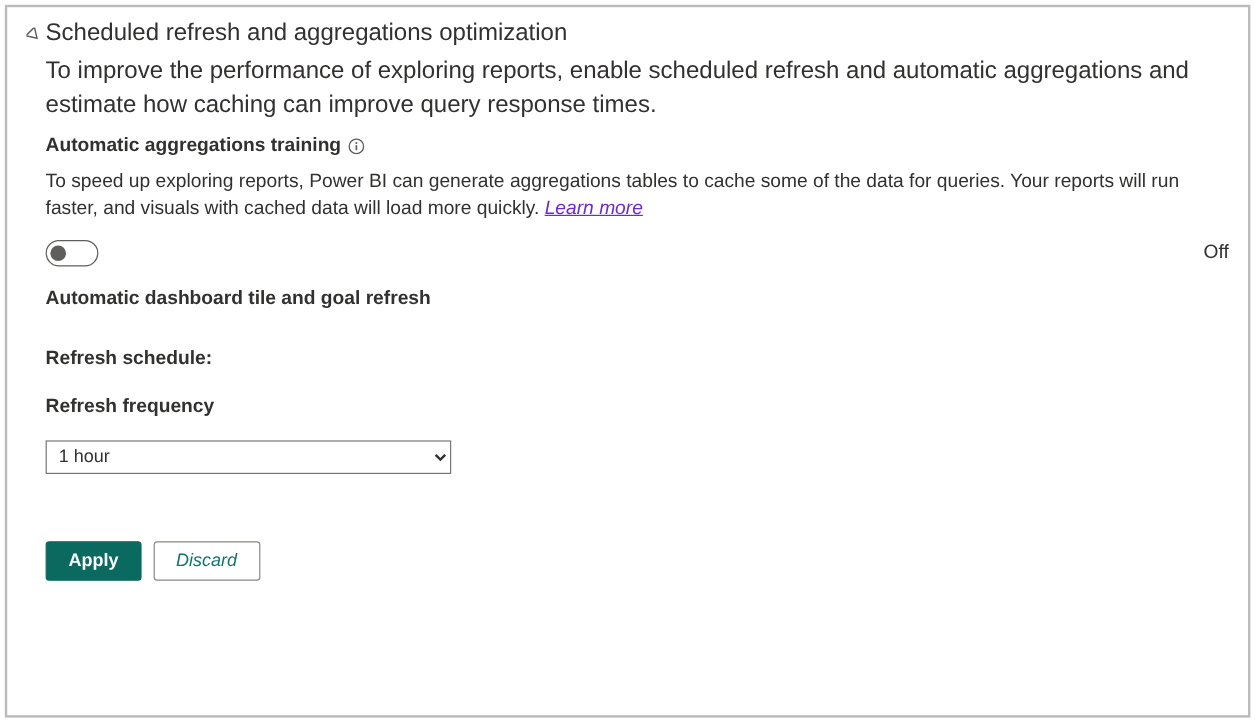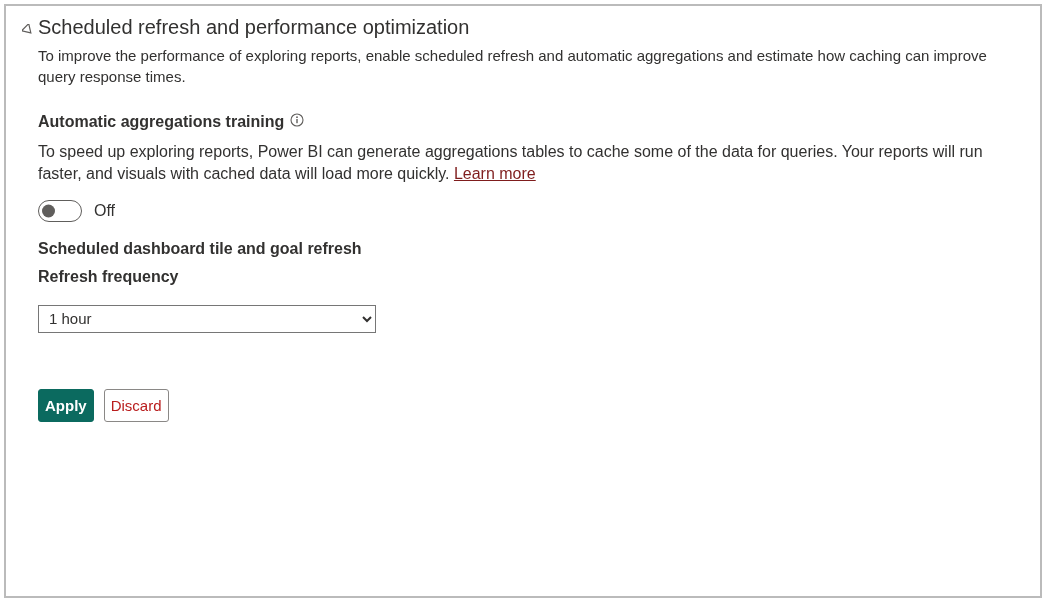--- a/index.html
+++ b/index.html
@@ -28,59 +28,61 @@
       height: 12px;
       margin-right: 4px;
       flex-shrink: 0;
     }
     .section-title {
       font-size: 20px;
       font-weight: 400;
       color: #323130;
     }
     .section-description {
-      font-size: 15px;
+      font-size: 20px;
       color: #323130;
       margin-left: 16px;
-      margin-bottom: 26px;
+      margin-bottom: 12px;
       line-height: 1.4;
     }
     .subsection {
       margin-left: 16px;
       margin-bottom: 18px;
     }
     .subsection-title {
       font-size: 16px;
       font-weight: 700;
       color: #323130;
       display: inline-flex;
-      align-items: flex-start;
+      align-items: center;
       margin-bottom: 10px;
     }
     .info-icon {
       width: 14px;
       height: 14px;
       margin-left: 6px;
       display: inline-flex;
     }
     .subsection-description {
       font-size: 16px;
       color: #323130;
       line-height: 1.4;
       margin-bottom: 14px;
     }
     .learn-more {
-      color: #7f1d1d;
+      color: #6d28d9;
       text-decoration: underline;
       cursor: pointer;
+      font-style: italic;
     }
     .toggle-row {
       display: flex;
       align-items: center;
       margin-bottom: 10px;
+      justify-content: space-between;
     }
     .toggle {
       width: 44px;
       height: 22px;
       border-radius: 11px;
       position: relative;
       cursor: pointer;
       margin-right: 12px;
     }
     .toggle-off {
@@ -138,51 +140,52 @@
       background: #fff;
       color: #323130;
     }
     .button-row {
       display: flex;
       gap: 10px;
       margin-top: 56px;
       margin-left: 16px;
     }
     .btn {
-      padding: 7px 6px;
+      padding: 7px 18px;
       font-size: 15px;
       font-family: inherit;
       border-radius: 3px;
       cursor: pointer;
       border: 1px solid;
     }
     .btn-primary {
       background: #0b6a5f;
       color: #fff;
       border-color: #0b6a5f;
       font-weight: 600;
     }
     .btn-secondary {
       background: #fff;
-      color: #b91c1c;
+      color: #0f766e;
       border-color: #8a8886;
+      font-style: italic;
     }
   </style>
 </head>
 <body>
 
 <div class="container">
 
   <div class="section-header">
     <span class="expand-icon">
       <svg viewBox="0 0 12 12" width="12" height="12">
         <path d="M 2 1 L 10 6 L 2 11 Z" fill="none" stroke="#605e5c" stroke-width="1.2" transform="rotate(45 6 6)"></path>
       </svg>
     </span>
-    <span class="section-title">Scheduled refresh and performance optimization</span>
+    <span class="section-title">Scheduled refresh and aggregations optimization</span>
   </div>
 
   <p class="section-description">To improve the performance of exploring reports, enable scheduled refresh and automatic aggregations and estimate how caching can improve query response times.</p>
 
   <div class="subsection">
     <div class="subsection-title">
       <span>Automatic aggregations training</span>
       <span class="info-icon">
         <svg viewBox="0 0 14 14" width="14" height="14">
           <circle cx="7" cy="7" r="6" fill="none" stroke="#605e5c" stroke-width="1.1"></circle>
@@ -196,22 +199,23 @@
     </p>
     <div class="toggle-row">
       <div class="toggle toggle-off">
         <div class="toggle-knob"></div>
       </div>
       <span class="toggle-label">Off</span>
     </div>
   </div>
 
   <div class="subsection">
-    <div class="subsection-title">Scheduled dashboard tile and goal refresh</div>
-
+    <div class="subsection-title">Automatic dashboard tile and goal refresh</div>
+
+    <div class="refresh-schedule-label">Refresh schedule:</div>
 
     <div class="field-label">Refresh frequency</div>
     <select>
       <option>1 hour</option>
     </select>
   </div>
 
   <div class="button-row">
     <button class="btn btn-primary">Apply</button>
     <button class="btn btn-secondary">Discard</button>

